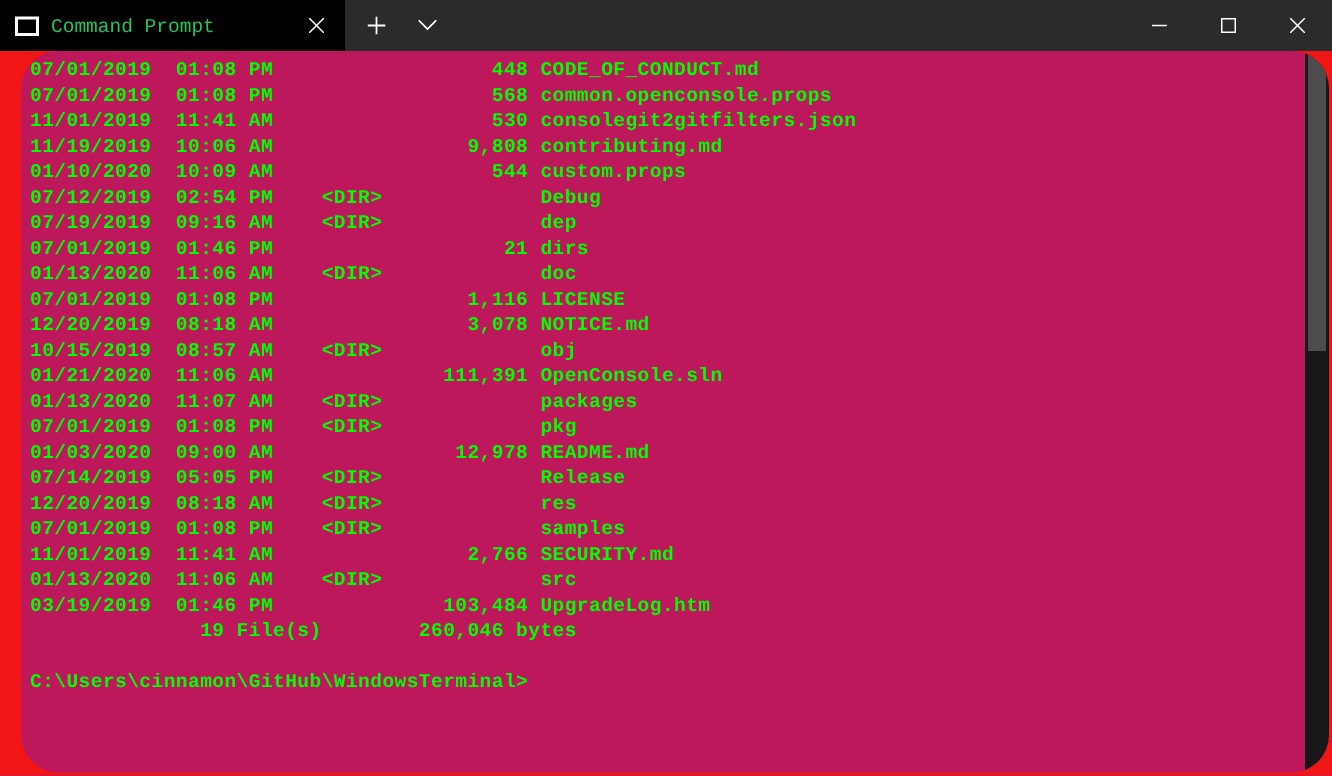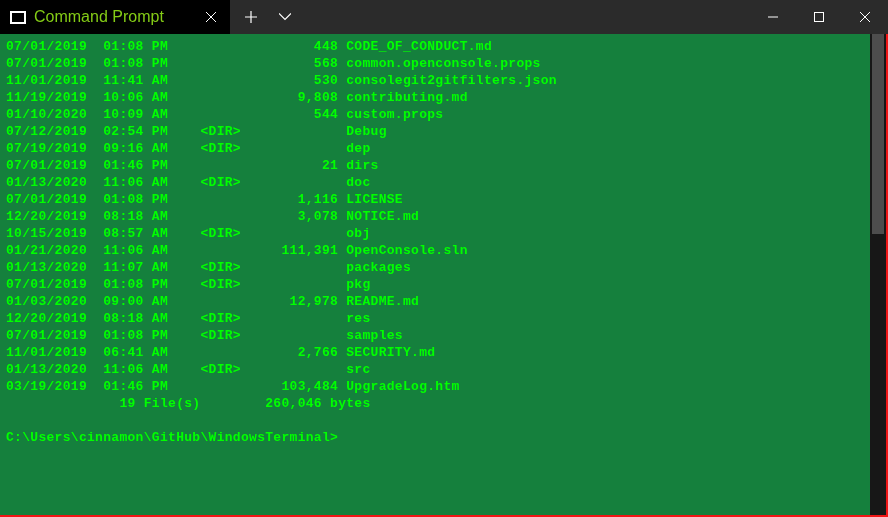--- a/index.html
+++ b/index.html
@@ -41,23 +41,23 @@
     .tab-icon::after {
       content: '';
       position: absolute;
       top: 2px;
       left: 2px;
       right: 2px;
       bottom: 2px;
       background: #000;
     }
     .tab-title {
-      color: #84cc16;
-      font-size: 16px;
-      font-family: Liberation Sans, sans-serif;
+      color: #22c55e;
+      font-size: 13px;
+      font-family: Liberation Mono, monospace;
       flex: 1;
     }
     .tab-close {
       color: #ffffff;
       font-size: 12px;
       width: 18px;
       height: 18px;
       display: flex;
       align-items: center;
       justify-content: center;
@@ -95,31 +95,32 @@
       justify-content: center;
       color: #ffffff;
       cursor: pointer;
     }
     .win-btn svg {
       width: 10px;
       height: 10px;
     }
     .terminal-body {
       flex: 1;
-      background: #15803d;
+      background: #be185d;
       padding: 4px 6px;
       color: #00ff00;
       font-size: 13px;
       line-height: 17px;
       overflow-y: auto;
       font-family: 'Consolas', 'Courier New', monospace;
       font-weight: bold;
       letter-spacing: 0.3px;
       position: relative;
-      margin: 0 2px 2px 0;
+      margin: 0 2px 2px 14px;
+      border-radius: 25px;
     }
     .scrollbar {
       position: absolute;
       right: 0;
       top: 0;
       bottom: 0;
       width: 16px;
       background: #171717;
     }
     .scroll-thumb {
@@ -193,23 +194,24 @@
       <div class="line">07/19/2019  09:16 AM    &lt;DIR&gt;             dep</div>
       <div class="line">07/01/2019  01:46 PM                   21 dirs</div>
       <div class="line">01/13/2020  11:06 AM    &lt;DIR&gt;             doc</div>
       <div class="line">07/01/2019  01:08 PM                1,116 LICENSE</div>
       <div class="line">12/20/2019  08:18 AM                3,078 NOTICE.md</div>
       <div class="line">10/15/2019  08:57 AM    &lt;DIR&gt;             obj</div>
       <div class="line">01/21/2020  11:06 AM              111,391 OpenConsole.sln</div>
       <div class="line">01/13/2020  11:07 AM    &lt;DIR&gt;             packages</div>
       <div class="line">07/01/2019  01:08 PM    &lt;DIR&gt;             pkg</div>
       <div class="line">01/03/2020  09:00 AM               12,978 README.md</div>
+      <div class="line">07/14/2019  05:05 PM    &lt;DIR&gt;             Release</div>
       <div class="line">12/20/2019  08:18 AM    &lt;DIR&gt;             res</div>
       <div class="line">07/01/2019  01:08 PM    &lt;DIR&gt;             samples</div>
-      <div class="line">11/01/2019  06:41 AM                2,766 SECURITY.md</div>
+      <div class="line">11/01/2019  11:41 AM                2,766 SECURITY.md</div>
       <div class="line">01/13/2020  11:06 AM    &lt;DIR&gt;             src</div>
       <div class="line">03/19/2019  01:46 PM              103,484 UpgradeLog.htm</div>
     </div>
   <div class="line">              19 File(s)        260,046 bytes</div>
   <div class="line"> </div>
   <div class="prompt-line">C:\Users\cinnamon\GitHub\WindowsTerminal&gt;</div>
   <div class="scrollbar">
     <div class="scroll-thumb"></div>
   </div>
 </div>

